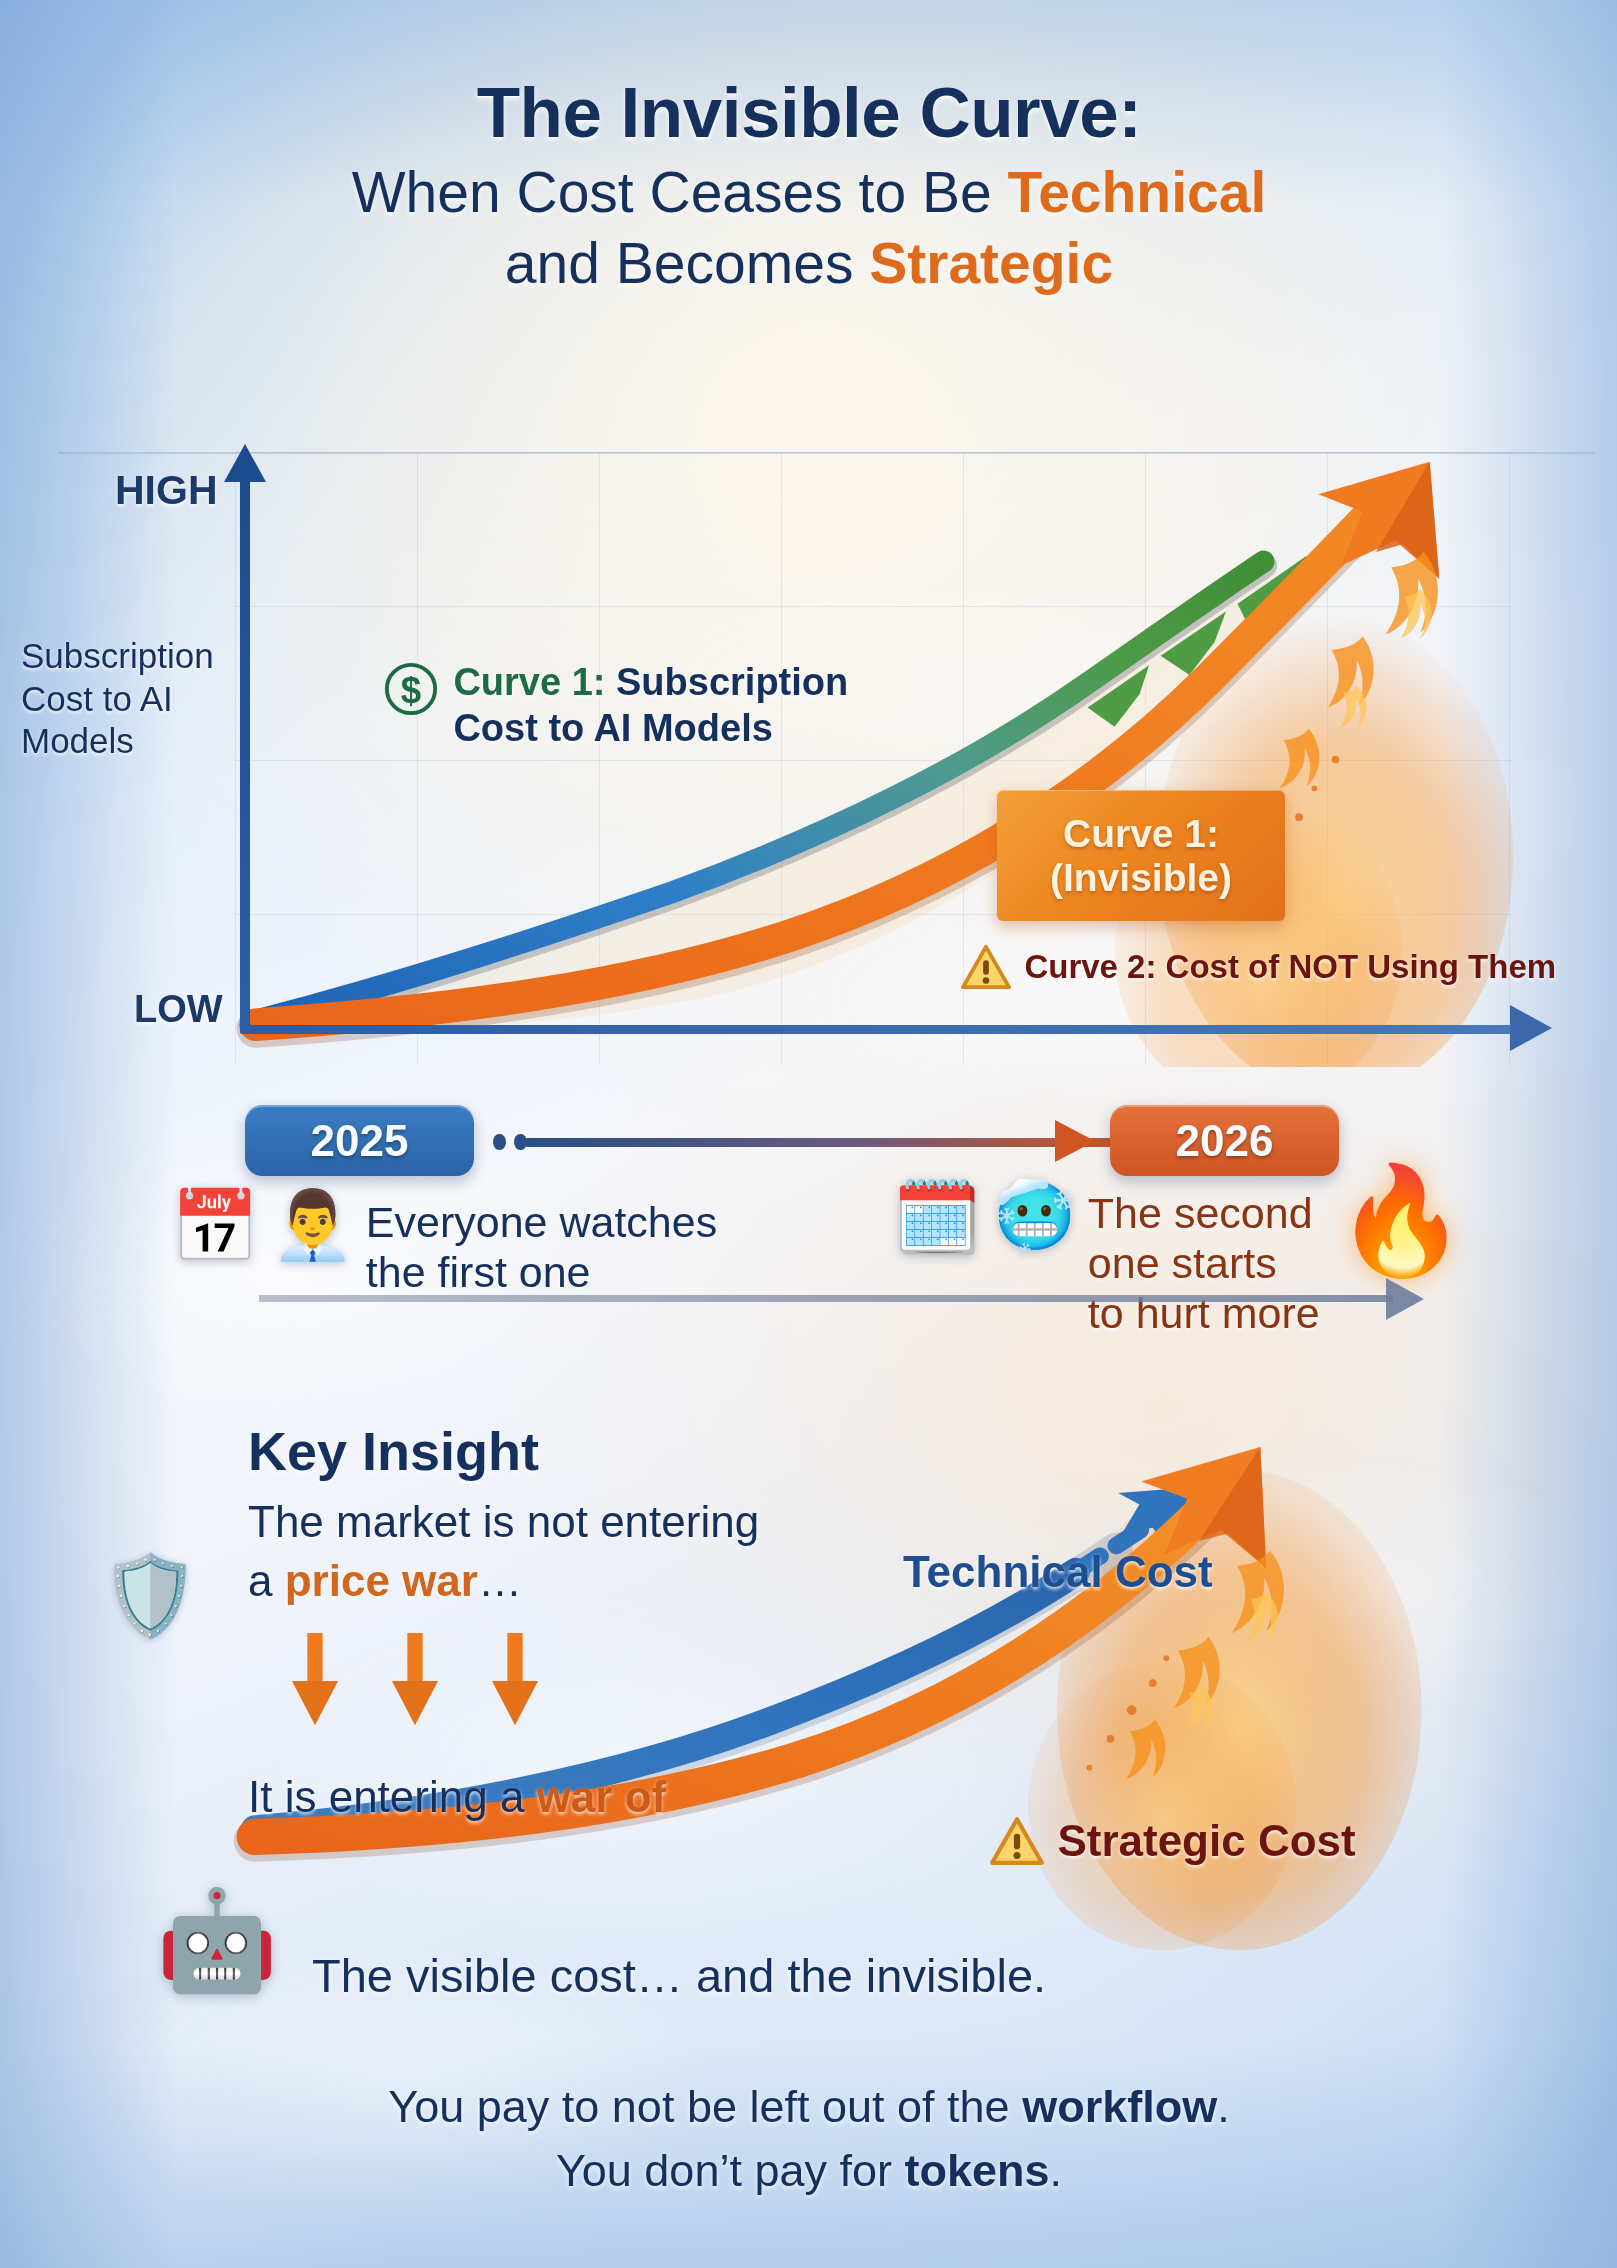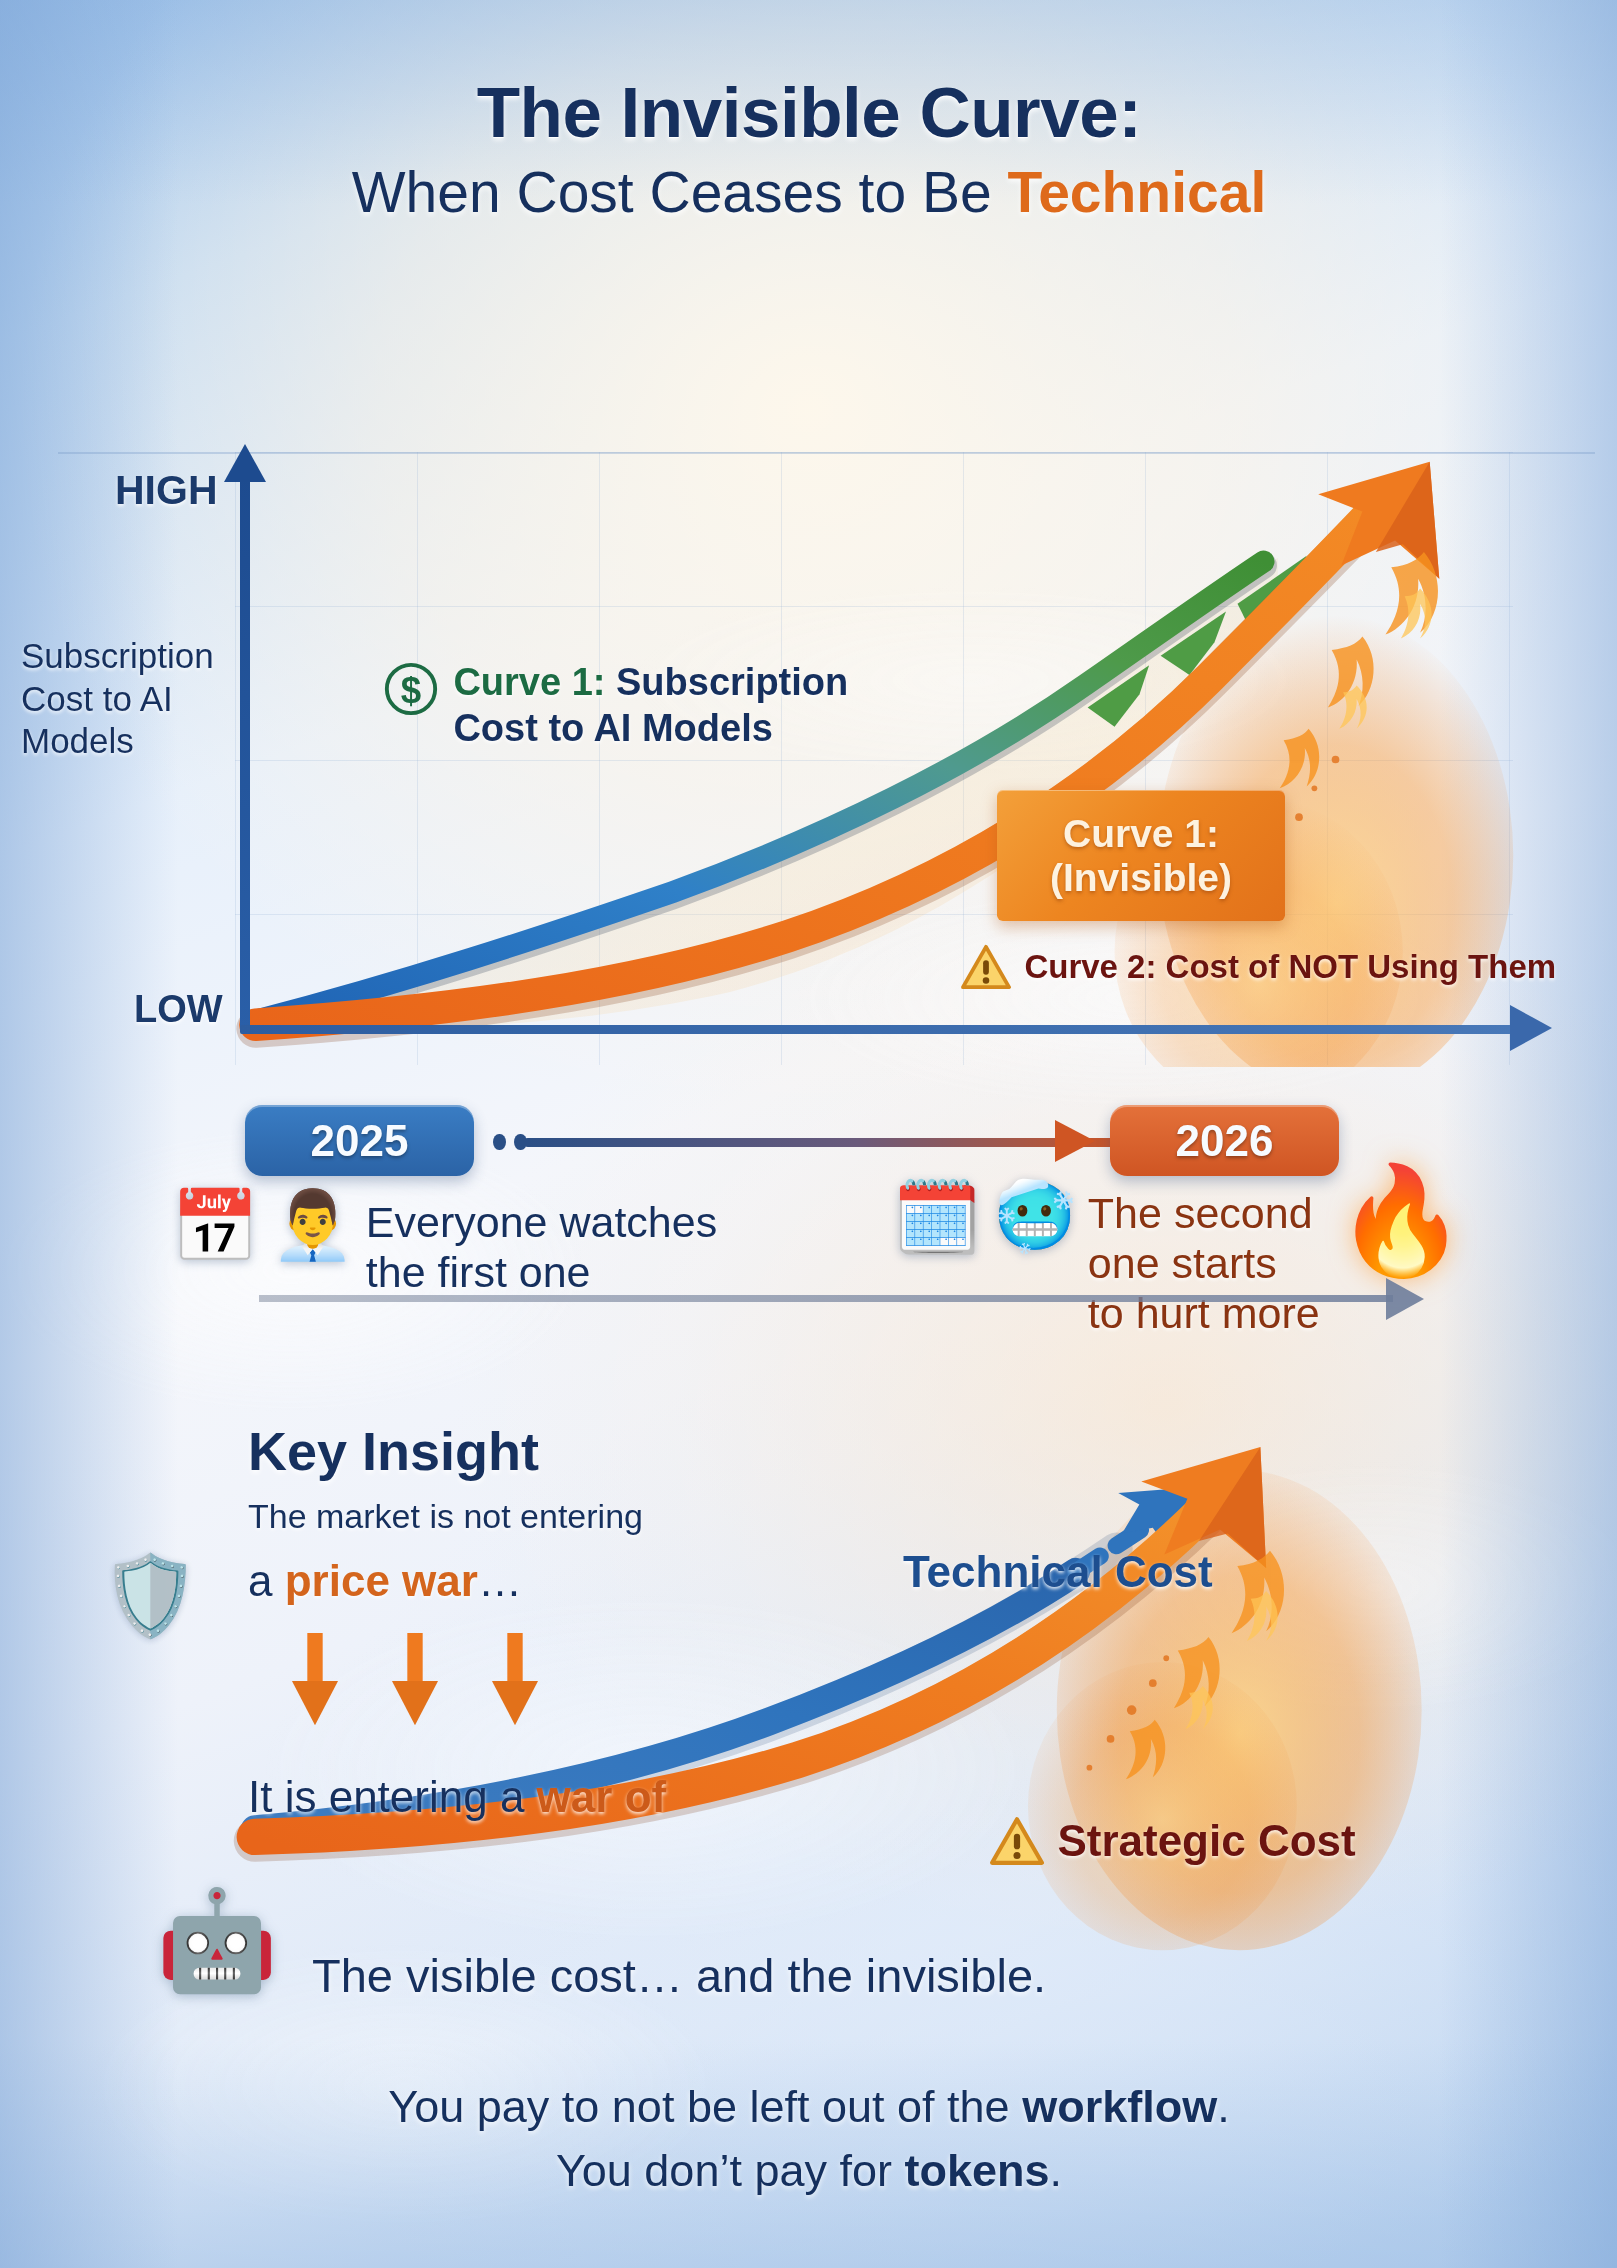--- a/index.html
+++ b/index.html
@@ -171,21 +171,21 @@
     filter:drop-shadow(0 0 13.4px rgba(255,150,40,0.6));
   }
 
   
   .ki-title {
     position:absolute; left:248px; top:1420px;
     font-size:54px; font-weight:bold; color:#16305e;
     text-shadow:0 2.9px 4.8px rgba(255,255,255,0.85);
   }
   .ki-l1 {
-    position:absolute; left:248px; top:1497px; font-size:34px; color:#16305e;
+    position:absolute; left:248px; top:1497px; font-size:44px; color:#16305e;
     text-shadow:0 1.9px 3.8px rgba(255,255,255,0.85);
   }
   .ki-l2 {
     position:absolute; left:248px; top:1556px; font-size:44px; color:#16305e;
     text-shadow:0 1.9px 3.8px rgba(255,255,255,0.85);
   }
   .ki-l2 b { color:#d4651d; }
   .ki-shield {
     position:absolute; left:101px; top:1556px; font-size:79px; line-height:1;
     opacity:0.95; filter:drop-shadow(0 1.9px 3.8px rgba(60,90,130,0.3));
@@ -239,20 +239,21 @@
 
 <div id="poster">
 
   <div class="bg-base"></div>
   <div class="bg-clouds"></div>
   <div class="bg-vignette"></div>
 
   <div class="title-block">
     <div class="title-l1">The Invisible Curve:</div>
     <div class="title-l2"><span>When Cost Ceases to Be </span><span class="hl-orange">Technical</span></div>
+    <div class="title-l3"><span>and Becomes </span><span class="hl-orange">Strategic</span></div>
   </div>
 
   <div class="chart-top">
     <div class="chart-topline"></div>
     <div class="chart-grid"></div>
 
     <svg class="curve-svg" viewBox="0 0 1684 640">
       <defs>
         <linearGradient id="gBlueGreen" x1="0" y1="1" x2="1" y2="0">
           <stop offset="0%" stop-color="#1f63b4"></stop>

